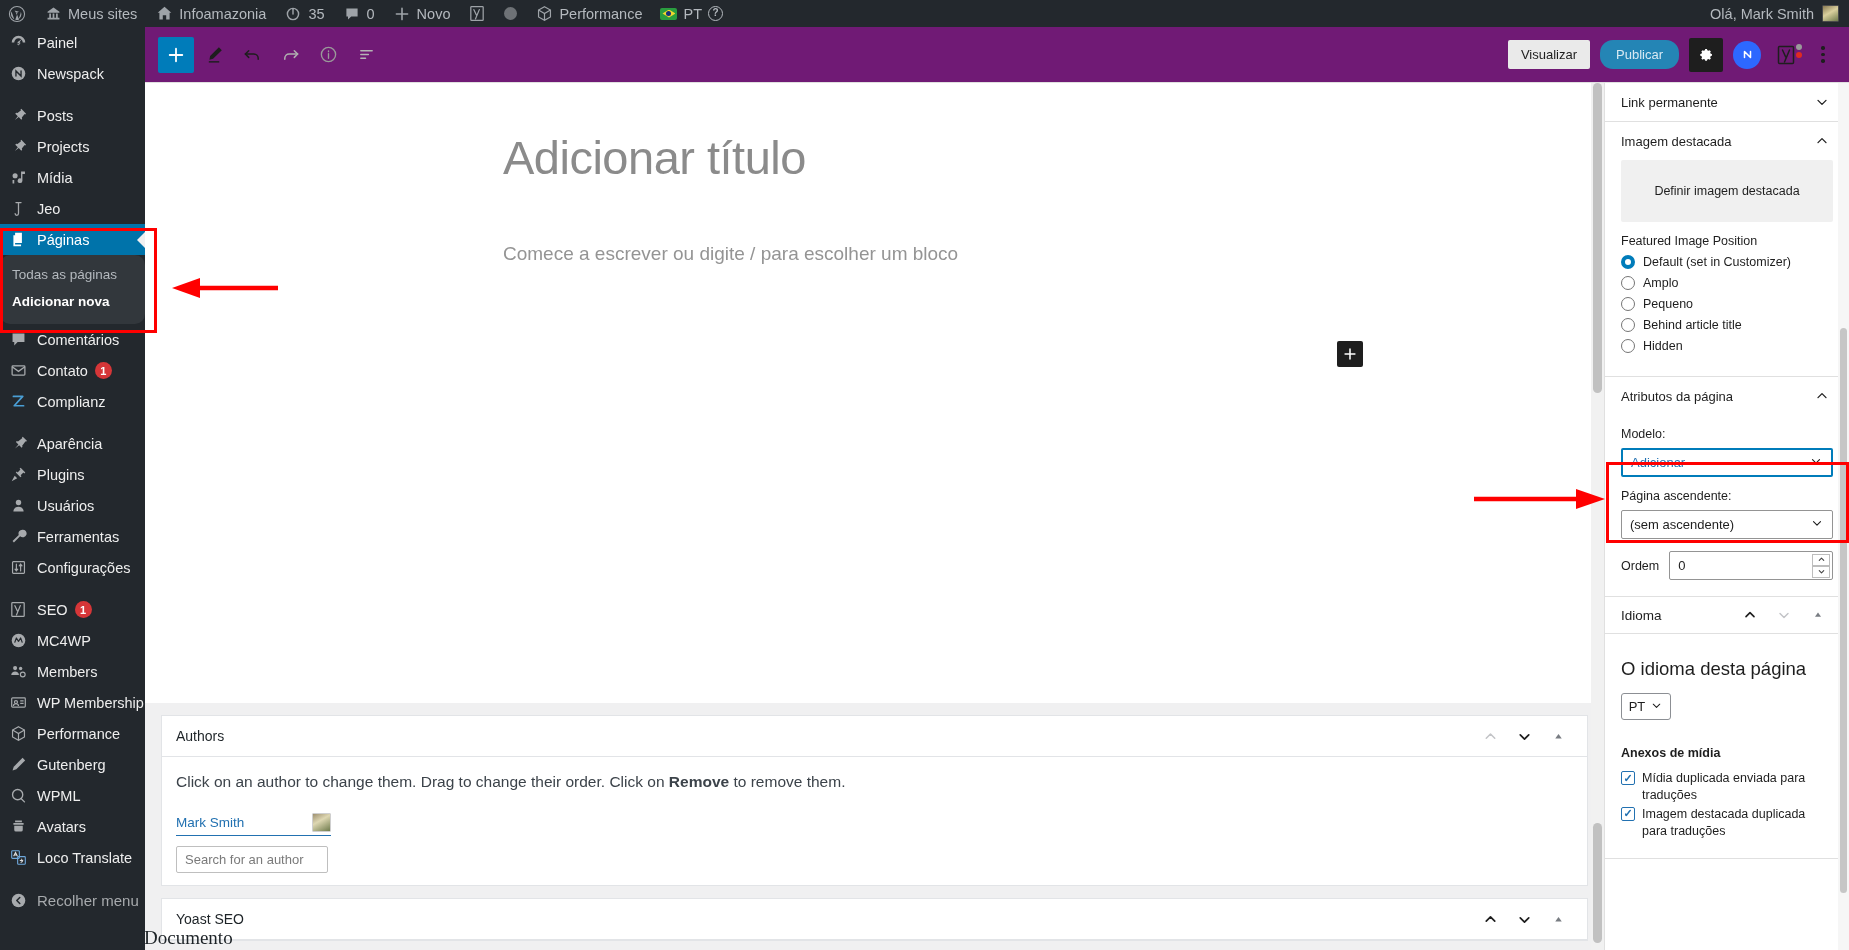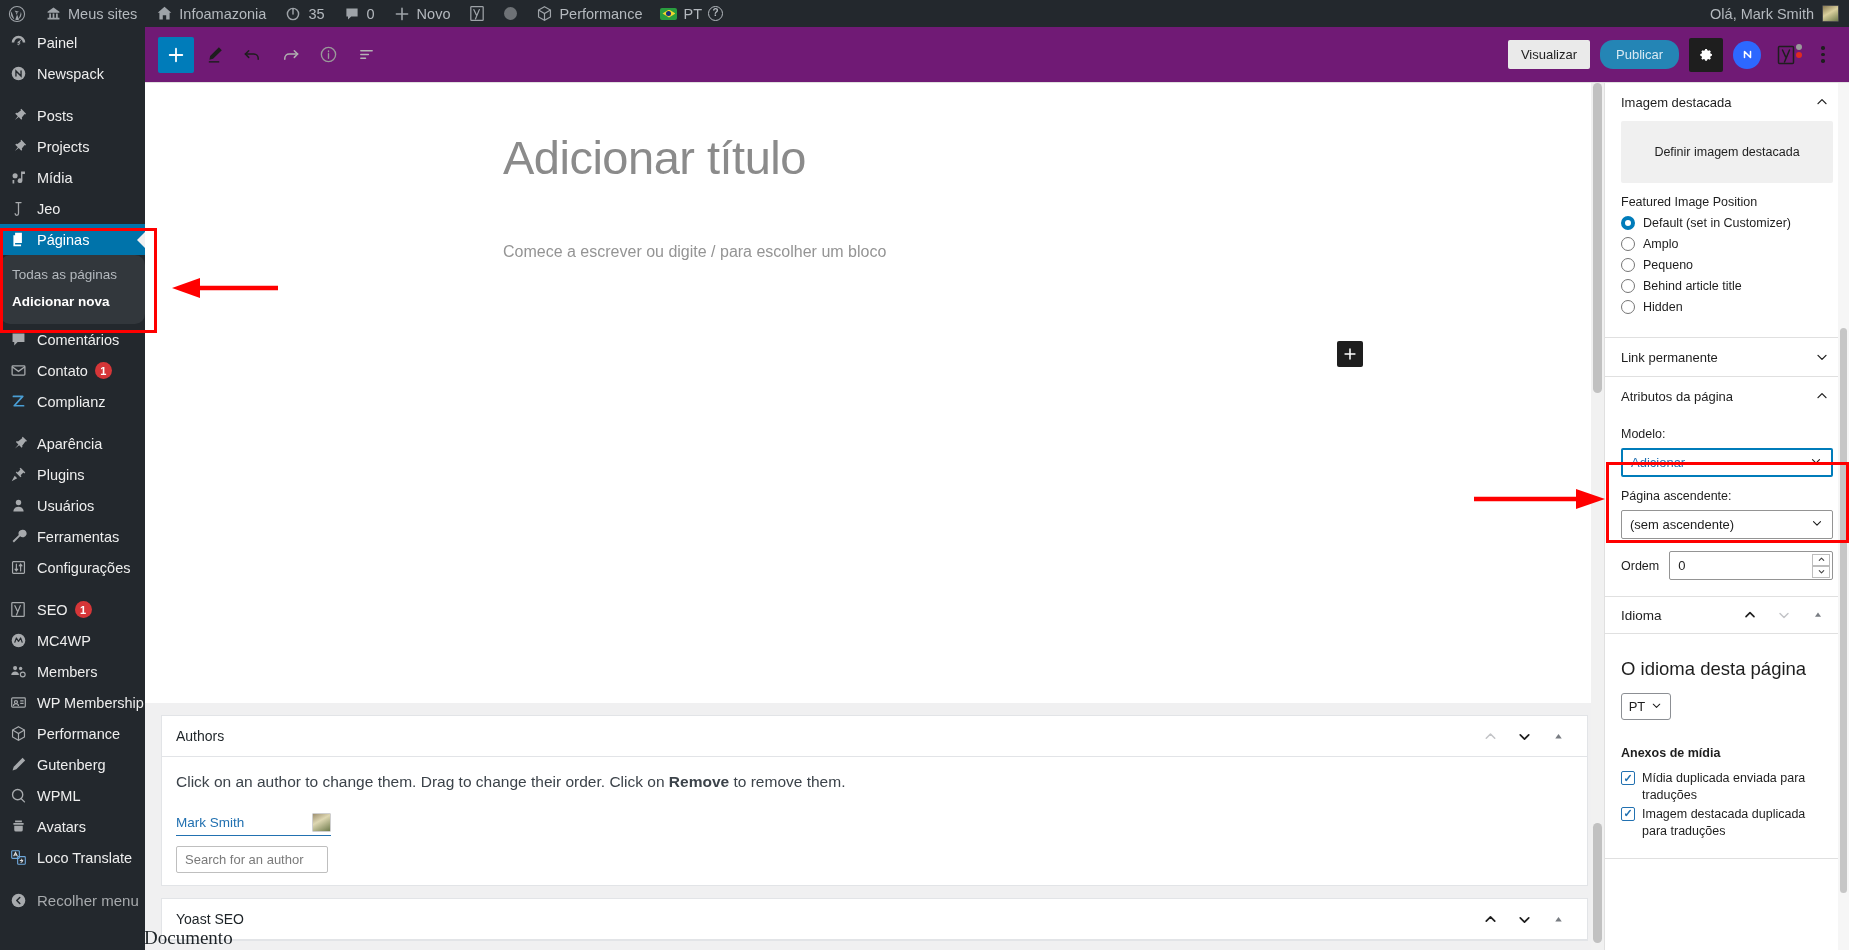--- a/index.html
+++ b/index.html
@@ -137,21 +137,21 @@
   #canvas {
     position: absolute; top: 83px; left: 145px; width: 1459px; height: 620px;
     background: #fff; overflow: hidden;
   }
   #post-title {
     position: absolute; left: 358px; top: 47px; width: 880px;
     font-size: 47px; color: #8b8b8b; font-weight: 400; letter-spacing: -0.5px;
   }
   #block-prompt {
     position: absolute; left: 358px; top: 160px; width: 880px;
-    font-size: 16px; color: #949494;
+    font-size: 19px; color: #949494;
   }
   #add-block-inline {
     position: absolute; left: 1192px; top: 258px;
     width: 26px; height: 26px; background: #1e1e1e; color: #fff;
     display: flex; align-items: center; justify-content: center; border-radius: 2px;
   }
   #canvas-scroll {
     position: absolute; right: 0; top: 0; width: 13px; height: 620px; background: #f1f1f1;
   }
   #canvas-scroll .thumb {
@@ -762,20 +762,31 @@
         <div class="thumb"></div>
       </div>
   </div>
 
   <div id="documento-label">Documento</div>
 
   <div id="settings">
 
     <div class="s-panel">
       <div class="s-head">
+        <span class="s-title">Link permanente</span>
+        <span class="chev">
+          <svg width="16" height="16" viewBox="0 0 20 20" fill="none" stroke="currentColor" stroke-width="1.6">
+              <path d="M5 8l5 5 5-5" stroke-linecap="round" stroke-linejoin="round"></path>
+            </svg>
+        </span>
+      </div>
+    </div>
+
+    <div class="s-panel">
+      <div class="s-head">
         <span class="s-title">Imagem destacada</span>
         <span class="chev">
           <svg width="16" height="16" viewBox="0 0 20 20" fill="none" stroke="currentColor" stroke-width="1.6">
               <path d="M5 12l5-5 5 5" stroke-linecap="round" stroke-linejoin="round"></path>
             </svg>
         </span>
       </div>
       <div class="s-body">
         <div class="featured-drop">Definir imagem destacada</div>
         <div class="field-label">Featured Image Position</div>
@@ -793,31 +804,20 @@
           <span>Pequeno</span>
         </div>
         <div class="radio-row">
           <span class="radio"></span>
           <span>Behind article title</span>
         </div>
         <div class="radio-row">
           <span class="radio"></span>
           <span>Hidden</span>
         </div>
-      </div>
-    </div>
-
-    <div class="s-panel">
-      <div class="s-head">
-        <span class="s-title">Link permanente</span>
-        <span class="chev">
-          <svg width="16" height="16" viewBox="0 0 20 20" fill="none" stroke="currentColor" stroke-width="1.6">
-              <path d="M5 8l5 5 5-5" stroke-linecap="round" stroke-linejoin="round"></path>
-            </svg>
-        </span>
       </div>
     </div>
 
 
     <div class="s-panel">
       <div class="s-head">
         <span class="s-title">Atributos da página</span>
         <span class="chev">
           <svg width="16" height="16" viewBox="0 0 20 20" fill="none" stroke="currentColor" stroke-width="1.6">
               <path d="M5 12l5-5 5 5" stroke-linecap="round" stroke-linejoin="round"></path>

